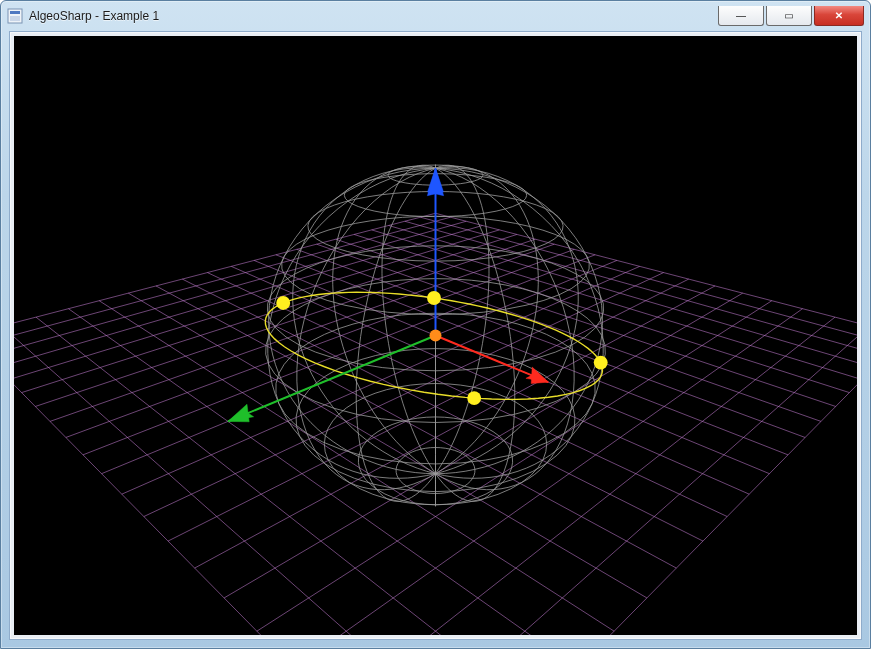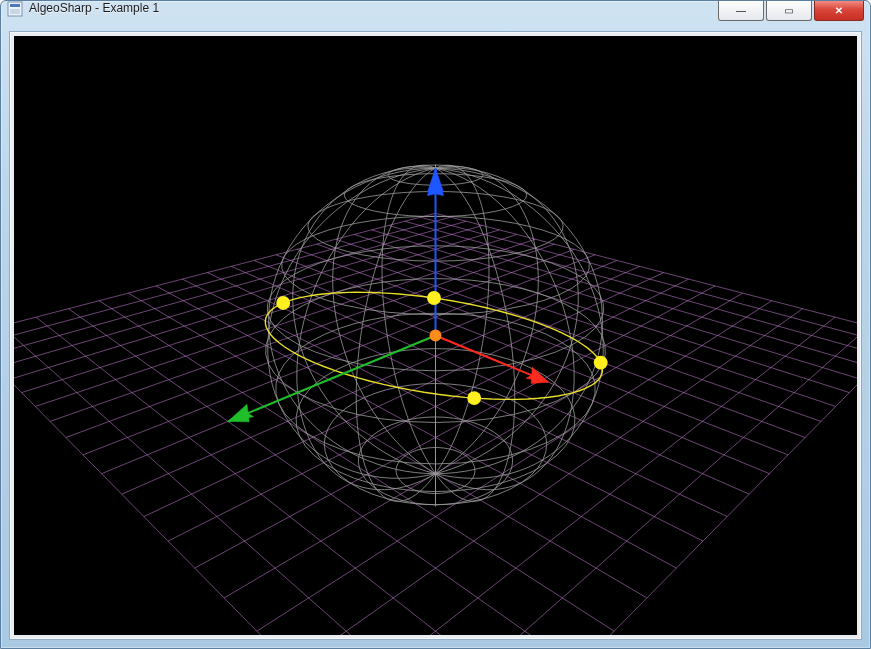--- a/index.html
+++ b/index.html
@@ -1,20 +1,20 @@
 <!DOCTYPE html>
 <html><head>
   <meta charset="utf-8">
   <style>
     * { margin: 0; padding: 0; box-sizing: border-box; }
     html, body { width: 871px; height: 649px; overflow: hidden; font-family: "Segoe UI", Tahoma, sans-serif; font-size: 12px; }
 
     
     .window { width: 871px; height: 649px; background: linear-gradient(#cfe3f2,#bcd6ea 30%,#a9c8e2); border: 1px solid #5a7fa0; border-radius: 6px 6px 0 0; box-shadow: 0 0 0 1px rgba(255,255,255,.35) inset; position: relative; }
-    .titlebar { height: 30px; display: flex; padding: 0 6px; }
+    .titlebar { height: 30px; display: flex; align-items: center; padding: 0 6px; }
     .app-icon { width: 16px; height: 16px; display:inline-flex; align-items:center; justify-content:center; margin-right:6px; }
     .title-text { color:#1b1b1b; text-shadow: 0 1px 0 rgba(255,255,255,.6); }
     .window-controls { margin-left:auto; display:flex; gap:2px; }
     .win-btn { width:46px; height:20px; border:1px solid #6a6a6a; border-top:none; background: linear-gradient(#fdfdfd,#e5e9ee); display:flex; align-items:center; justify-content:center; cursor:pointer; }
     .win-btn.min,.win-btn.max { border-radius:0 0 3px 3px; }
     .win-btn.close { width:50px; background: linear-gradient(#f28a82,#d9463a 45%,#c72f23); border-color:#8a2a22; border-radius:0 0 3px 3px; }
     .win-btn .g { font-size:10px; color:#222; line-height:1; }
     .win-btn.close .g { color:#fff; font-weight:bold; }
 
     .client { position:absolute; left:8px; right:8px; top:30px; bottom:8px; background:#e9eef4; border:1px solid #8faccb; box-shadow:0 0 0 1px rgba(255,255,255,.6) inset; }

